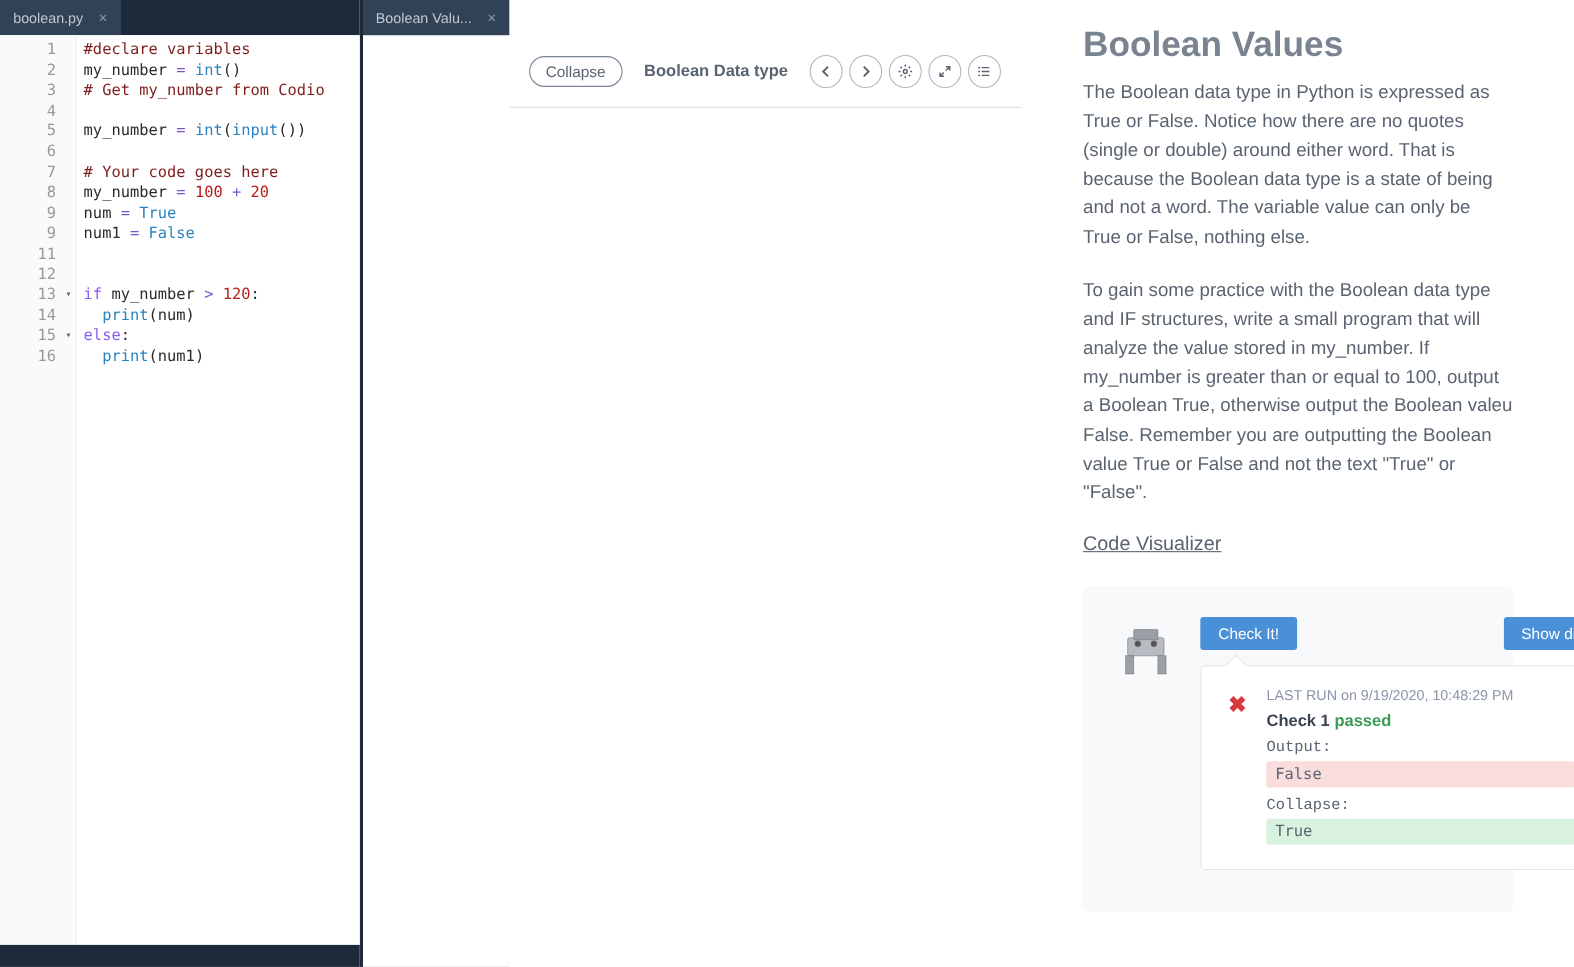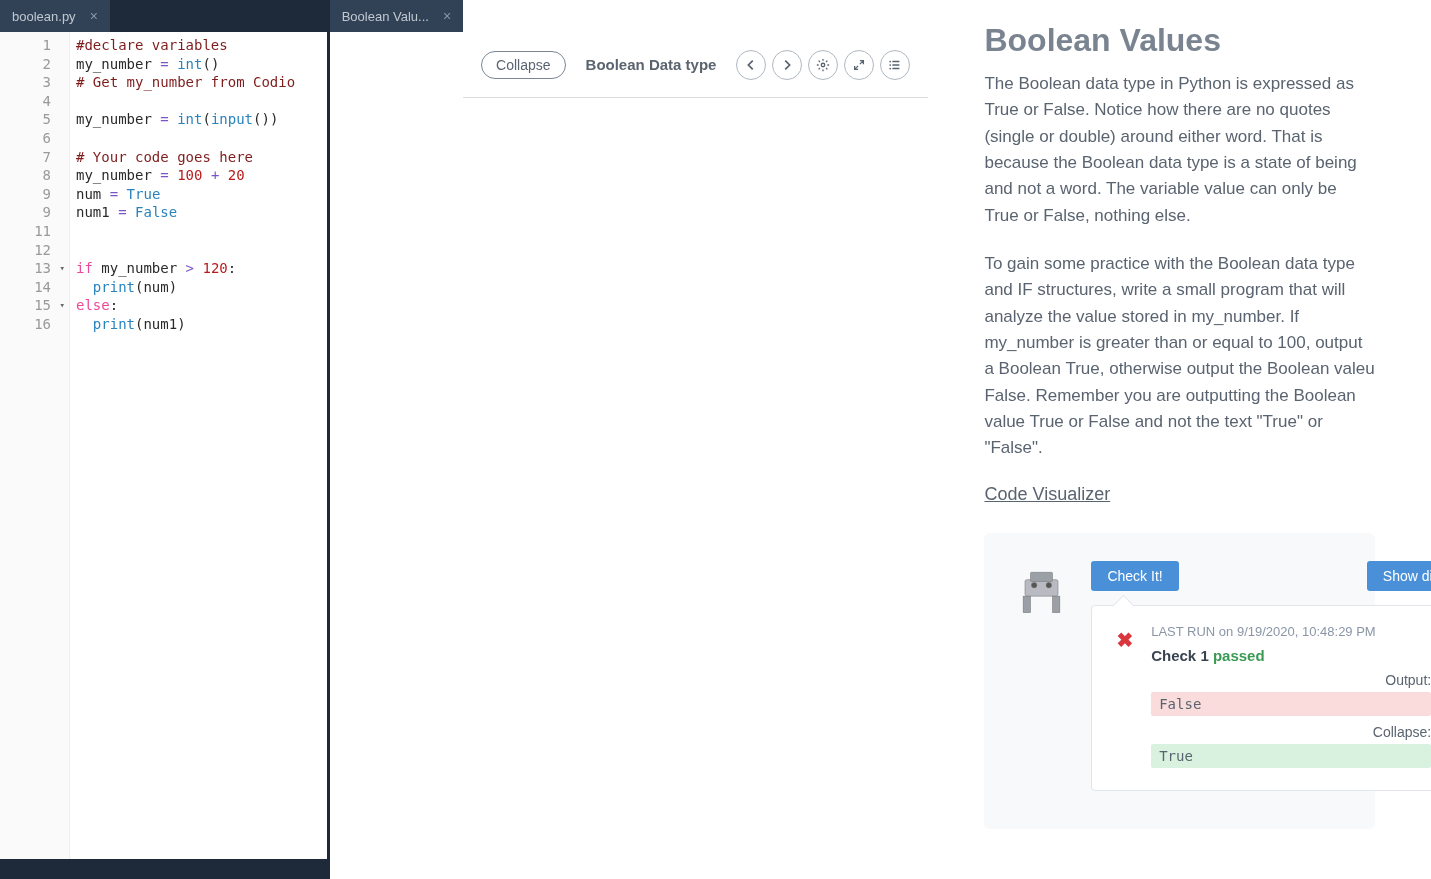--- a/index.html
+++ b/index.html
@@ -81,21 +81,21 @@
   font-family: Menlo, Consolas, monospace;
   font-size: 14px;
   line-height: 18.6px;
   white-space: pre;
 }
 .c-comment { color: #7f1d1d; }
 .c-ident { color: #2a2a2a; }
 .c-op { color: #7a54c9; }
 .c-func { color: #2a83bd; }
 .c-num { color: #b91c1c; text-align: right; }
-.c-kw { color: #ec4899; }
+.c-kw { color: #8b5cf6; }
 .c-bool { color: #2a83bd; }
 
 .guide-header {
   height: 66px;
   border-bottom: 1px solid #ddd;
   display: flex;
   align-items: center;
   padding: 0 18px;
   gap: 20px;
   margin-top: 32px;
@@ -209,21 +209,21 @@
   color: #d9363e;
   font-size: 20px;
   font-weight: bold;
   margin-top: 4px;
 }
 .result-details { flex: 1; font-size: 14px; }
 .last-run { color: #8a96a6; font-size: 13px; margin-bottom: 8px; }
 .check-line { font-weight: 600; color: #3a4450; margin-bottom: 4px; font-size: 15px; }
 .passed { color: #3b9b55; }
 .failed { color: #d9363e; }
-.code-label { font-family: Liberation Sans, sans-serif; color: #5a6470; margin-top: 8px; margin-bottom: 4px; font-size: 14px; text-align: right;}
+.code-label { font-family: Liberation Mono, monospace; color: #5a6470; margin-top: 8px; margin-bottom: 4px; font-size: 14px;}
 .code-box { font-family: Menlo, Consolas, monospace; padding: 4px 8px; border-radius: 2px; font-size: 14px; width: 280px;}
 .code-box.red { background: #fadcdc; color: #5a6470; }
 .code-box.green { background: #d9f2e0; color: #5a6470; }
 .bottom-bar-left {
   height: 20px;
   background: #1e2a3a;
 }
 </style>
 </head>
 <body>

